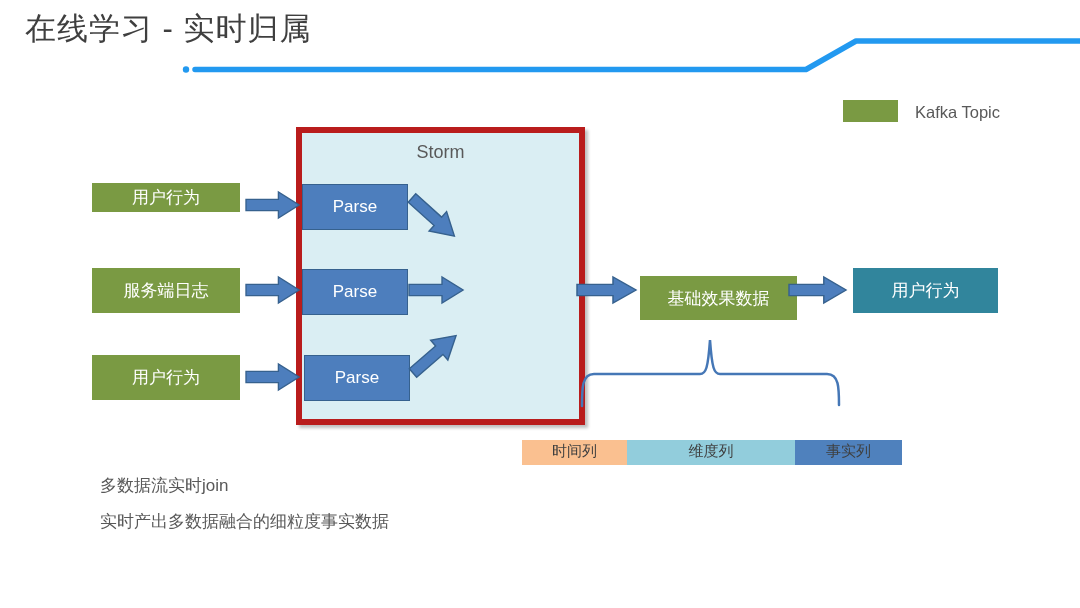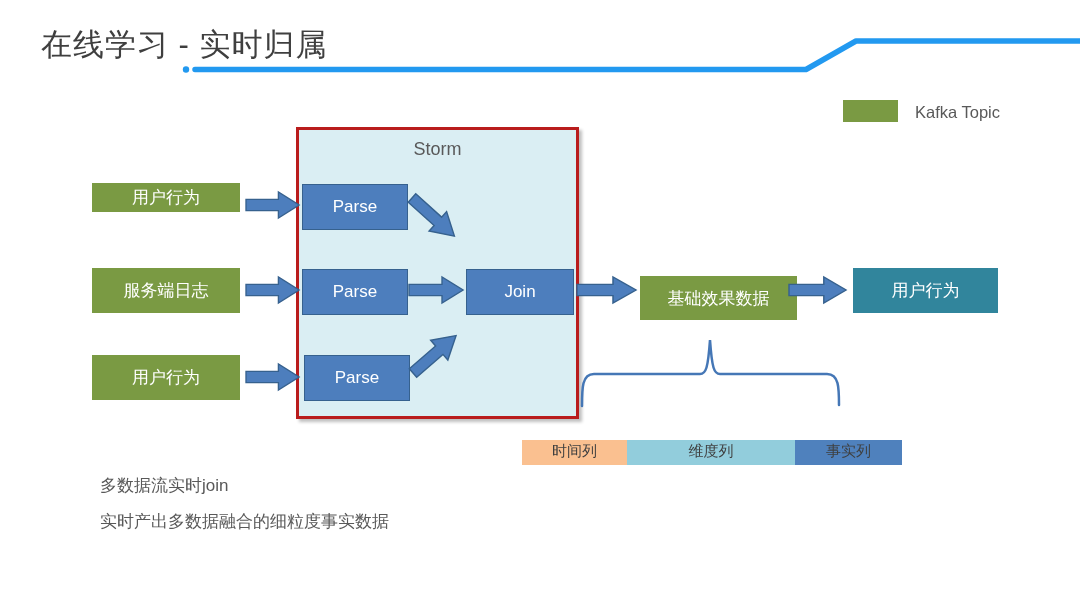--- a/index.html
+++ b/index.html
@@ -1,30 +1,30 @@
 <!DOCTYPE html>
 <html style="--accent-green: #7a9a43; --accent-blue: #4d7ebd; --arrow-border: #36618e; --accent-teal: #31859c; --storm-bg: #daeef3; --swoosh-blue: #2299f0; --brace-blue: #4577b6; --title-text: #3f3f3f; --muted-text: #595959;"><head>
 <meta charset="utf-8">
 <style>
   html,body{margin:0;padding:0;background:#fff;}
   .slide{
     position:relative;width:1080px;height:608px;background:#ffffff;overflow:hidden;
     font-family:"Liberation Sans","DejaVu Sans",sans-serif;
   }
   .title{
-    position:absolute;left:25px;top:8px;margin:16px;
+    position:absolute;left:25px;top:8px;margin:0;
     font-size:31px;font-weight:400;color:var(--title-text);letter-spacing:1px;
   }
   .swoosh{position:absolute;left:0;top:0;}
   .legend{position:absolute;left:843px;top:100px;display:flex;align-items:flex-end;gap:17px;}
   .legend-swatch{display:inline-block;width:55px;height:22px;background:var(--accent-green);}
   .legend-label{font-size:16.5px;color:var(--muted-text);}
   .storm{
     position:absolute;left:296px;top:127px;width:277px;height:286px;
-    background:var(--storm-bg);border:3px solid #b91c1c;
+    background:var(--storm-bg);border:6px solid #b91c1c;
     box-shadow:3px 3px 3px rgba(0,0,0,0.25);
   }
   .storm-label{margin-top:9px;text-align:center;font-size:18px;color:var(--muted-text);}
   .node{
     position:absolute;display:flex;align-items:center;justify-content:center;
     color:#ffffff;font-size:17px;white-space:nowrap;
   }
   .green{background:var(--accent-green);}
   .blue{background:var(--accent-blue);border:1px solid var(--arrow-border);}
   .teal{background:var(--accent-teal);}
@@ -61,21 +61,20 @@
   </div>
 
   <div class="node green" style="left:92px;top:183px;width:148px;height:29px;">用户行为</div>
   <div class="node green" style="left:92px;top:268px;width:148px;height:45px;">服务端日志</div>
   <div class="node green" style="left:92px;top:355px;width:148px;height:45px;">用户行为</div>
 
   <div class="node blue" style="left:302px;top:184px;width:104px;height:44px;">Parse</div>
   <div class="node blue" style="left:302px;top:269px;width:104px;height:44px;">Parse</div>
   <div class="node blue" style="left:304px;top:355px;width:104px;height:44px;">Parse</div>
 
-  <div class="node blue" style="left:466px;top:269px;width:106px;height:44px;">Join</div>
 
   <div class="node green" style="left:640px;top:276px;width:157px;height:44px;">基础效果数据</div>
   <div class="node teal" style="left:853px;top:268px;width:145px;height:45px;">用户行为</div>
 
   <svg class="arrow" style="left:246px;top:191px" width="54" height="28" viewBox="0 0 60 30" preserveAspectRatio="none">
     <polygon points="0,9 36,9 36,1 59,15 36,29 36,21 0,21"></polygon>
     </svg>
   <svg class="arrow" style="left:246px;top:276px" width="54" height="28" viewBox="0 0 60 30" preserveAspectRatio="none">
     <polygon points="0,9 36,9 36,1 59,15 36,29 36,21 0,21"></polygon>
     </svg>

